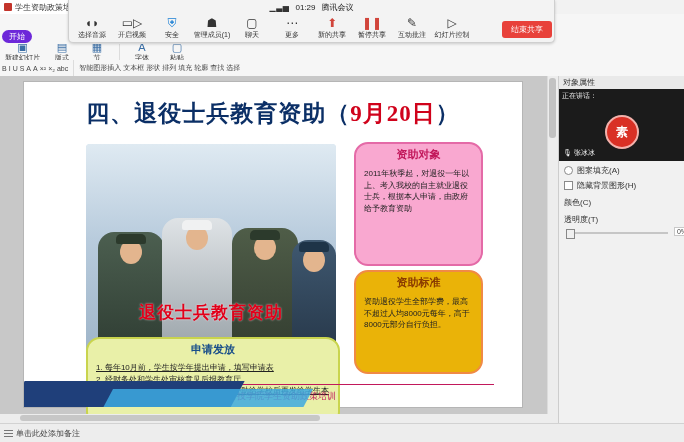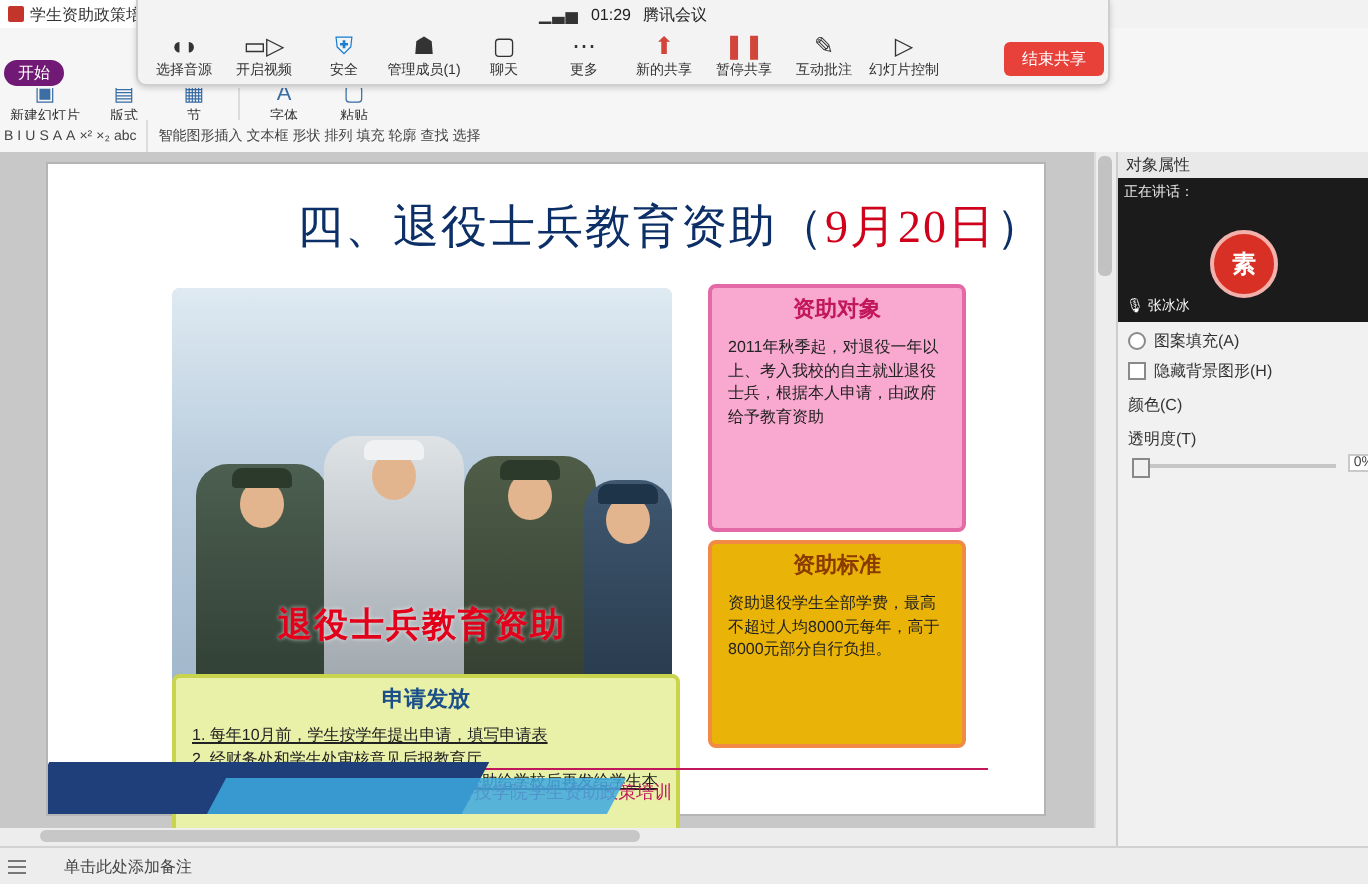--- a/index.html
+++ b/index.html
@@ -21,21 +21,21 @@
 
   
   .ribbon{position:absolute;left:0;top:14px;width:684px;height:62px;background:#f6f6f6;border-bottom:1px solid #cfcfcf;}
   .rb-btn{display:inline-flex;flex-direction:column;align-items:center;justify-content:center;
     min-width:26px;padding:1px 3px;font-size:7px;color:#333;}
   .rb-btn .glyph{font-size:11px;line-height:12px;color:#3a6ea5;}
   .rb-sep{display:inline-block;width:1px;height:22px;background:#dcdcdc;margin:0 3px;vertical-align:middle;}
   .mini{font-size:7px;color:#444;}
 
   .left-start{position:absolute;left:2px;top:16px;display:flex;align-items:center;gap:3px;}
-  .start-pill{background:#701a75;color:#fff;border-radius:8px;padding:1px 7px;font-size:8px;}
+  .start-pill{background:#6d28d9;color:#fff;border-radius:8px;padding:1px 7px;font-size:8px;}
   .ribbon-strip2{position:absolute;left:0;top:46px;width:684px;height:16px;display:flex;align-items:center;
     gap:2px;padding-left:2px;font-size:7px;color:#333;white-space:nowrap;overflow:hidden;}
   .ribbon-strip1{position:absolute;left:0;top:30px;width:684px;height:16px;display:flex;align-items:center;
     gap:3px;padding-left:2px;font-size:7px;color:#333;white-space:nowrap;overflow:hidden;}
 
   
   .meetbar{position:absolute;left:68px;top:0;width:485px;height:42px;background:#f3f3f3;
     border:1px solid #cfcfcf;border-top:none;border-radius:0 0 5px 5px;box-shadow:0 1px 3px rgba(0,0,0,.18);}
   .meet-head{height:14px;display:flex;align-items:center;justify-content:center;gap:6px;font-size:8px;color:#222;}
   .sig{letter-spacing:.5px;color:#333;font-size:8px;}
@@ -43,39 +43,39 @@
   .mi{display:flex;flex-direction:column;align-items:center;justify-content:center;min-width:38px;font-size:7px;color:#333;}
   .mi .g{font-size:12px;line-height:13px;}
   .mi.red .g{color:#d1453b;}
   .mi.blue .g{color:#1a7fd4;}
   .share-btn{position:absolute;right:6px;top:7px;background:#e8413a;color:#fff;font-size:8px;
     border-radius:3px;padding:3px 9px;}
 
   
   .docarea{position:absolute;left:0;top:76px;width:558px;height:348px;background:#c8c8c8;}
   .slide{position:absolute;left:23px;top:5px;width:498px;height:325px;background:#ffffff;border:1px solid #b5b5b5;}
-  .slide-title{position:absolute;left:0;top:16px;width:498px;text-align:right;font-size:23px;font-weight:normal;
+  .slide-title{position:absolute;left:0;top:16px;width:498px;text-align:center;font-size:23px;font-weight:bold;
     color:#0b2f66;font-family:"Liberation Serif","DejaVu Serif",serif;letter-spacing:1px;}
   .slide-title .red{color:#d0021b;}
   .photo{position:absolute;left:62px;top:62px;width:250px;height:208px;border-radius:4px;overflow:hidden;
     background:linear-gradient(#cfe0ef,#9fb8cf);}
   .photo .sky{position:absolute;inset:0;background:linear-gradient(180deg,#dfeaf2 0%,#b9ccdd 45%,#9fb5c9 100%);}
   .sold{position:absolute;bottom:0;border-radius:16px 16px 0 0;}
   .s1{left:12px;width:66px;height:120px;background:linear-gradient(180deg,#4c5f50,#2f3d33);}
   .s2{left:76px;width:70px;height:134px;background:linear-gradient(180deg,#dfe3e6,#9aa3a9);}
   .s3{left:146px;width:66px;height:124px;background:linear-gradient(180deg,#4f5d48,#333d30);}
   .s4{left:206px;width:44px;height:112px;background:linear-gradient(180deg,#3f5870,#27384a);}
   .head{position:absolute;top:8px;left:50%;transform:translateX(-50%);width:22px;height:24px;border-radius:50%;background:#e3b58e;}
   .cap{position:absolute;top:2px;left:50%;transform:translateX(-50%);width:30px;height:10px;border-radius:5px 5px 2px 2px;background:#2c3a2c;}
   .cap.w{background:#f0f1f2;}
   .cap.b{background:#1e3448;}
   .photo-txt{position:absolute;left:0;bottom:28px;width:250px;text-align:center;font-size:17px;font-weight:bold;
     color:#e2001a;font-family:"Liberation Serif","DejaVu Serif",serif;letter-spacing:1px;
     text-shadow:0 0 2px rgba(255,255,255,.7);}
-  .cbox{position:absolute;border-radius:4px;}
+  .cbox{position:absolute;border-radius:14px;}
   .cbox .hd{text-align:center;font-weight:bold;color:#fff;font-size:11px;padding:3px 0;}
   .cbox .bd{font-size:8px;line-height:1.45;color:#222;padding:3px 8px;}
   .box-obj{left:330px;top:60px;width:125px;height:120px;background:#f9a8d0;border:2px solid #e46aa7;}
   .box-obj .hd{background:transparent;color:#c2185b;}
   .box-std{left:330px;top:188px;width:125px;height:100px;background:#eab308;border:2px solid #f08a45;}
   .box-std .hd{background:transparent;color:#8a3b00;}
   .box-apply{left:62px;top:255px;width:250px;height:85px;background:#e9f0a8;border:2px solid #c9d44e;}
   .box-apply .hd{background:transparent;color:#1a4f8a;}
   .box-apply .bd{padding:2px 8px;text-decoration:underline;}
   .slide-foot{position:absolute;left:0;bottom:4px;width:498px;text-align:center;font-size:9px;color:#c2185b;}
@@ -103,21 +103,21 @@
   .slider{position:relative;margin-top:3px;height:10px;}
   .slider .track{position:absolute;left:2px;right:22px;top:4px;height:2px;background:#c6c6c6;}
   .slider .knob{position:absolute;left:2px;top:1px;width:7px;height:8px;background:#f0f0f0;border:1px solid #888;}
   .slider .val{position:absolute;right:0;top:-1px;font-size:7px;color:#444;border:1px solid #c9c9c9;background:#fff;padding:0 2px;}
   .rp-foot{position:absolute;left:0;bottom:0;width:126px;height:16px;border-top:1px solid #dcdcdc;background:#ececec;
     display:flex;align-items:center;justify-content:space-around;font-size:8px;color:#333;}
 
   
   .statusbar{position:absolute;left:0;bottom:0;width:684px;height:18px;background:#ededed;border-top:1px solid #d2d2d2;
     display:flex;align-items:center;gap:5px;padding-left:4px;font-size:8px;color:#444;}
-  .sb-note{display:flex;align-items:center;gap:19px;}
+  .sb-note{display:flex;align-items:center;gap:3px;}
   .hamb{display:inline-block;width:9px;height:7px;position:relative;}
   .hamb:before,.hamb:after,.hamb span{content:"";position:absolute;left:0;right:0;height:1px;background:#777;}
   .hamb:before{top:0}.hamb span{top:3px}.hamb:after{top:6px}
   .vbar{position:absolute;right:126px;top:76px;width:10px;height:348px;background:#ededed;border-left:1px solid #dcdcdc;}
   .vbar .thumb{position:absolute;left:1px;top:2px;width:7px;height:60px;background:#c2c2c2;border-radius:3px;}
   .hbar{position:absolute;left:0;top:414px;width:548px;height:9px;background:#ededed;}
   .hbar .thumb{position:absolute;left:20px;top:1px;width:300px;height:6px;background:#c7c7c7;border-radius:3px;}
 </style>
 </head>
 <body>

